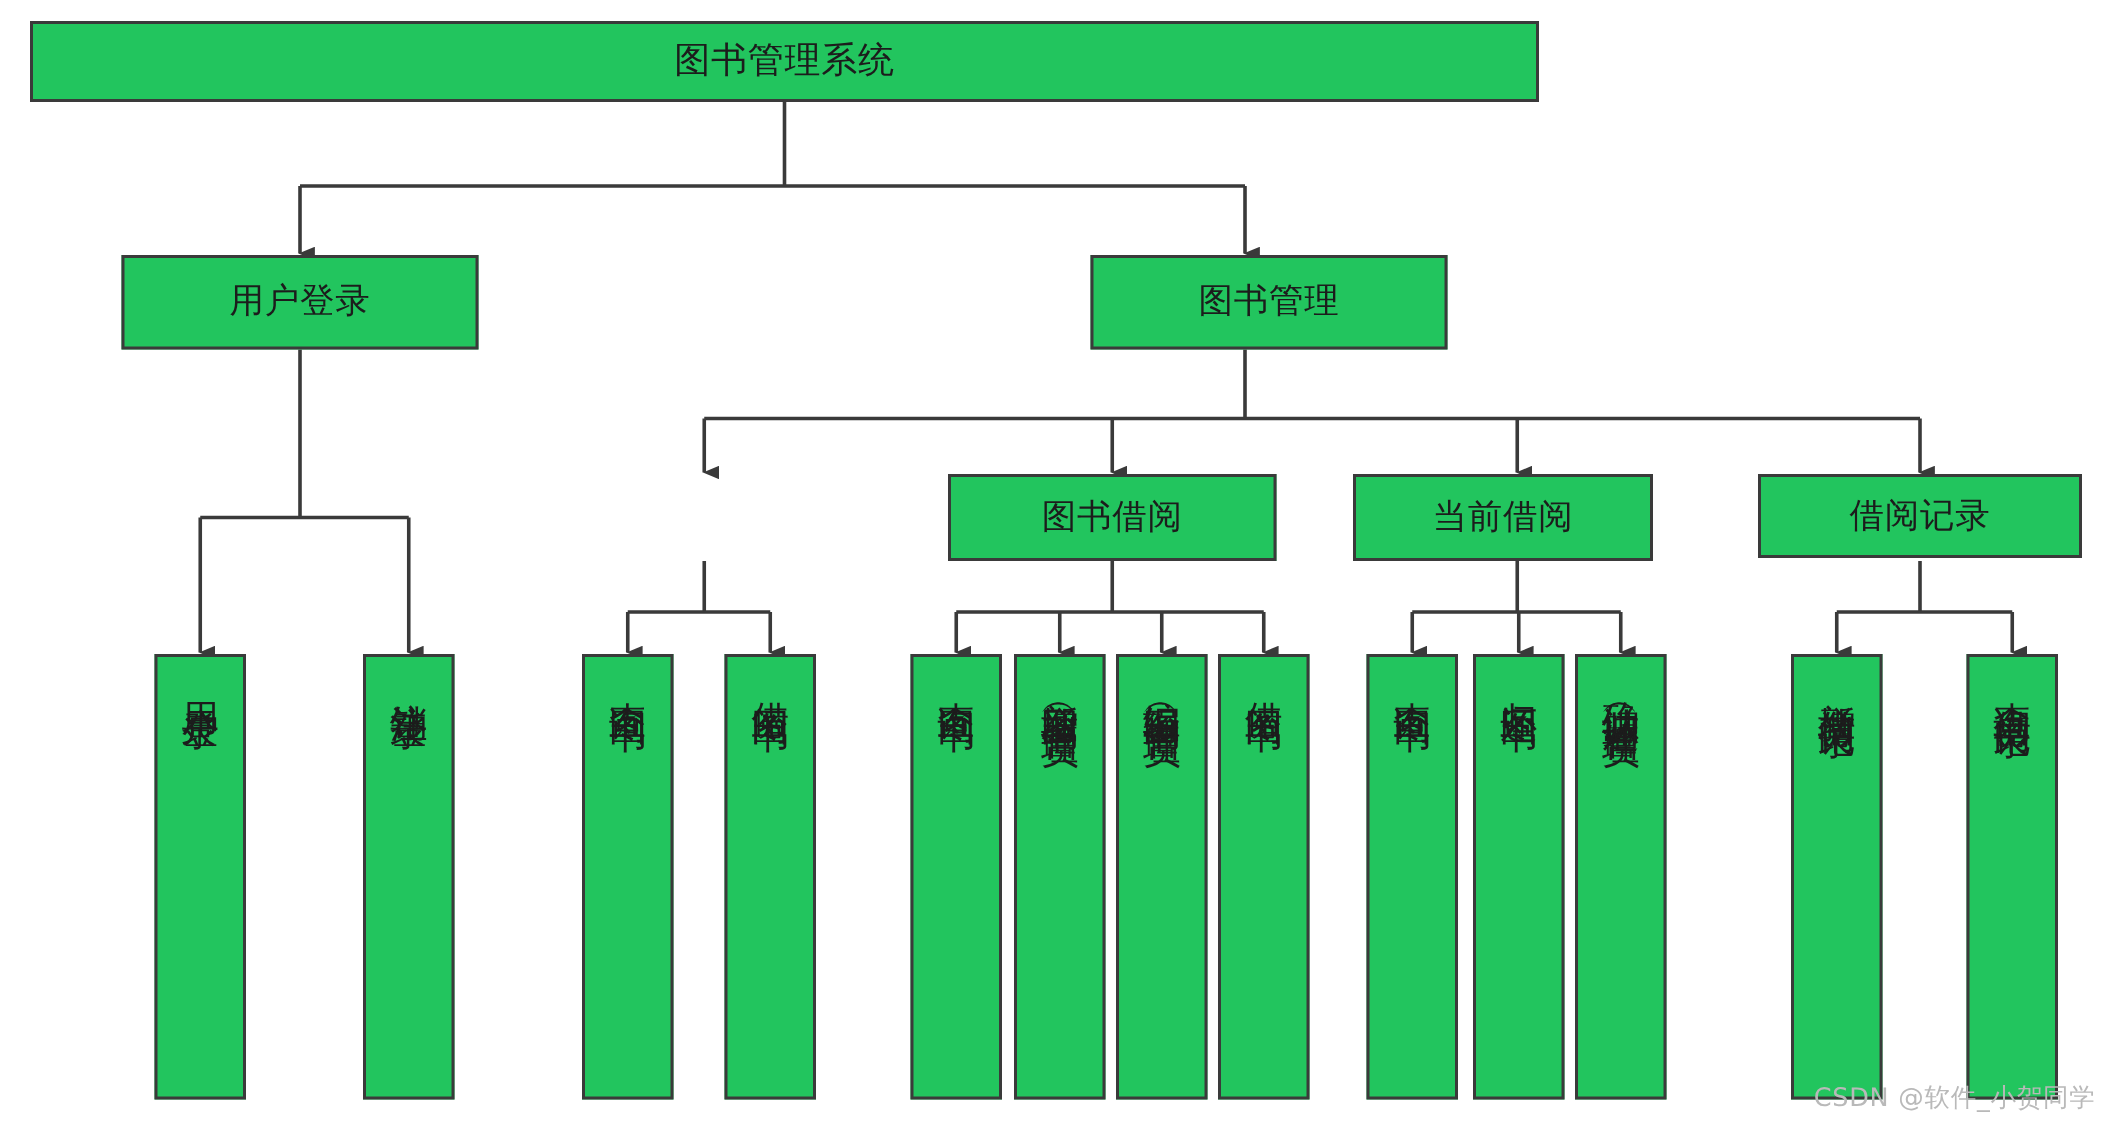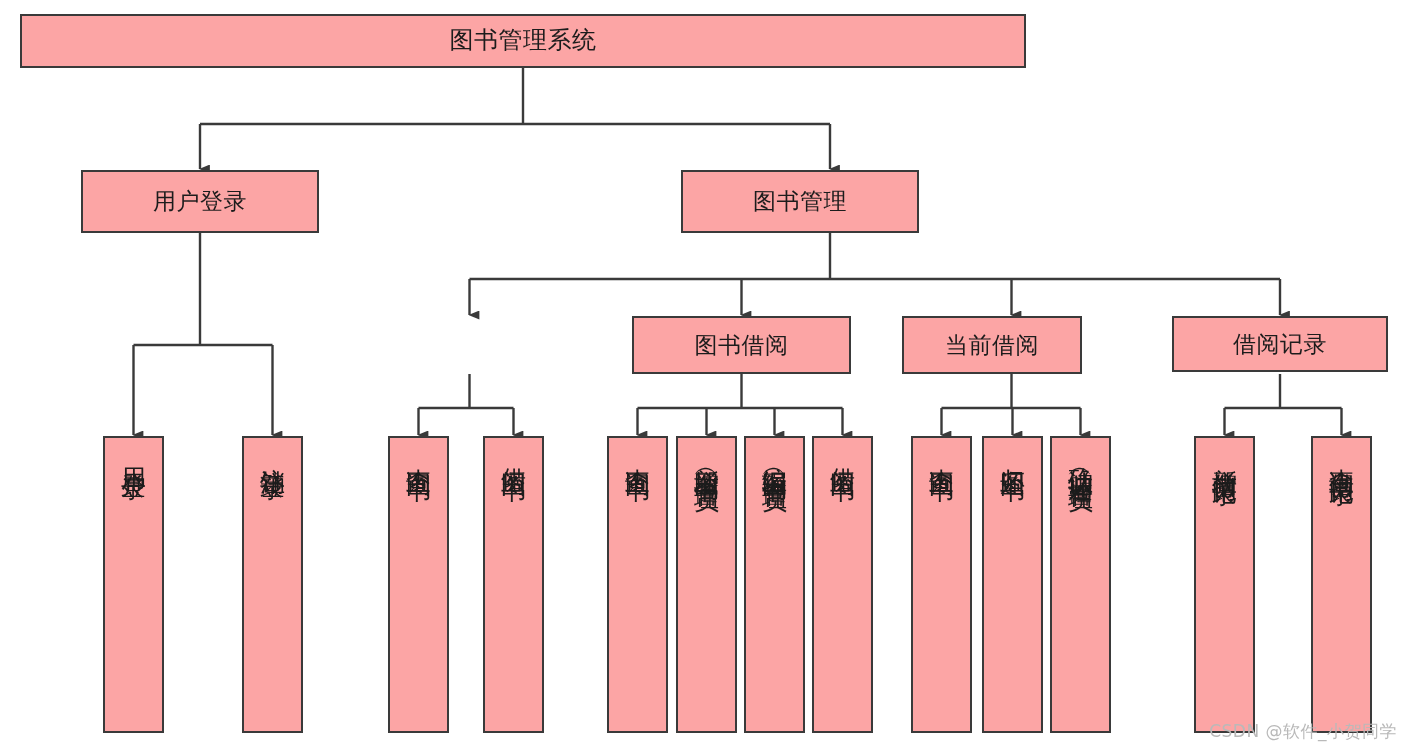--- a/index.html
+++ b/index.html
@@ -15,21 +15,21 @@
     position: relative;
     width: 1405px;
     height: 747px;
     background: #ffffff;
     overflow: hidden;
   }
   .node {
     position: absolute;
     box-sizing: border-box;
     border: 2px solid #3a3a3a;
-    background: #fca5a5;
+    background: #22c55e;
     display: flex;
     align-items: center;
     justify-content: center;
     color: #1c1c1c;
     z-index: 2;
   }
   .node .label {
     line-height: 1.06;
     text-align: center;
     white-space: pre-line;
@@ -116,30 +116,30 @@
   </svg>
 
   <div class="node h" id="node-root" style="left:20px;top:14px;width:1006px;height:54px;">
     <span class="label">图书管理系统</span>
   </div>
 
   <div class="node h" id="node-l1_0" style="left:81px;top:170px;width:238px;height:63px;">
     <span class="label">用户登录</span>
   </div>
 
-  <div class="node h" id="node-l1_1" style="left:681px;top:170px;width:238px;height:63px;">
+  <div class="node h" id="node-l1_1" style="left:727px;top:170px;width:238px;height:63px;">
     <span class="label">图书管理</span>
   </div>
 
 
   <div class="node h" id="node-l2_1" style="left:632px;top:316px;width:219px;height:58px;">
     <span class="label">图书借阅</span>
   </div>
 
-  <div class="node h" id="node-l2_2" style="left:902px;top:316px;width:180px;height:58px;">
+  <div class="node h" id="node-l2_2" style="left:902px;top:316px;width:200px;height:58px;">
     <span class="label">当前借阅</span>
   </div>
 
   <div class="node h" id="node-l2_3" style="left:1172px;top:316px;width:216px;height:56px;">
     <span class="label">借阅记录</span>
   </div>
 
   <div class="node v" id="node-leaf_0" style="left:103px;top:436px;width:61px;height:297px;">
     <span class="label">用户登录</span>
   </div>

